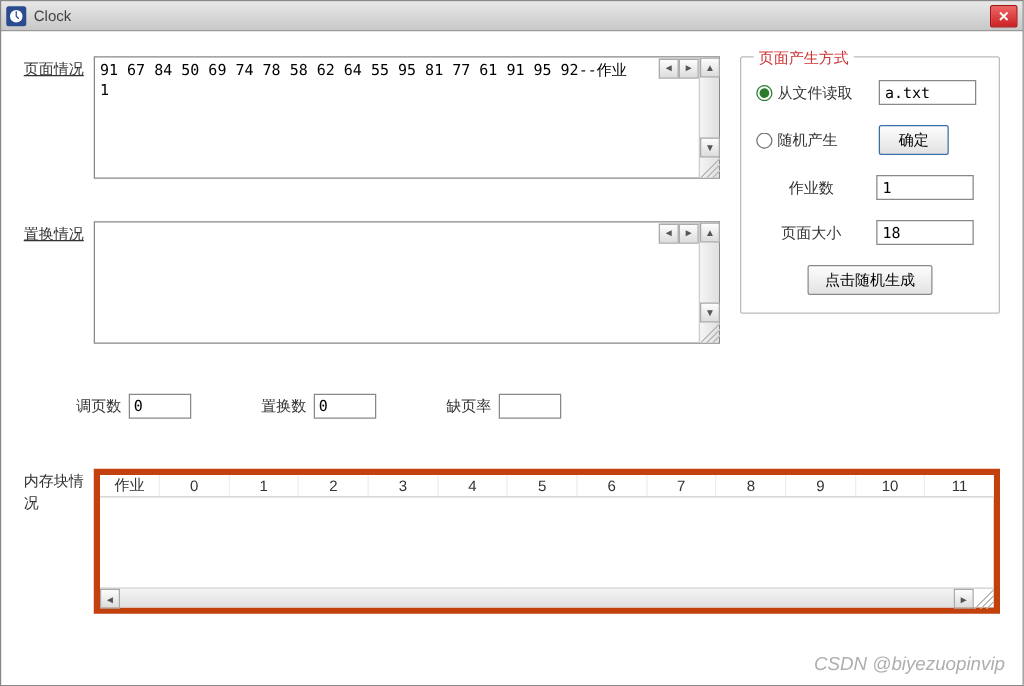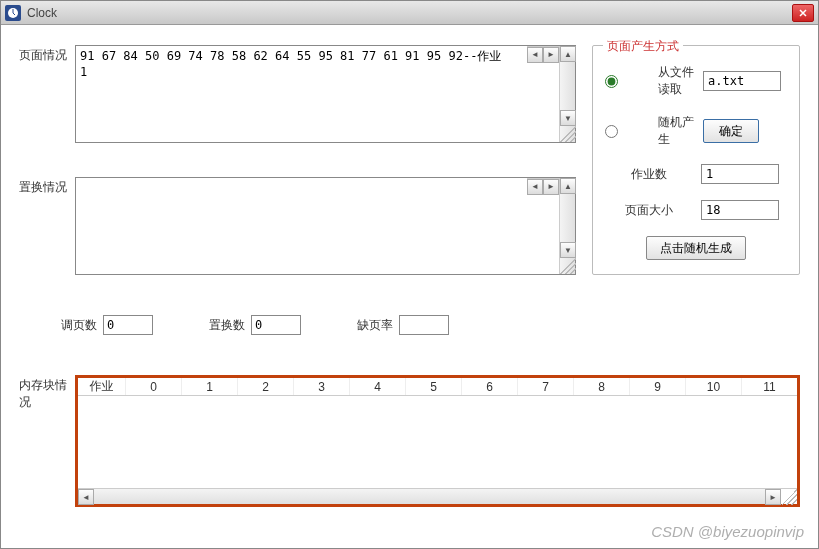--- a/index.html
+++ b/index.html
@@ -11,53 +11,53 @@
 .titlebar-title { font-size: 12px; color: #444; }
 .titlebar-spacer { flex: 1; }
 .close-btn { width: 22px; height: 18px; background: linear-gradient(to bottom, #e66, #c22); border: 1px solid #a11; border-radius: 2px; display: flex; align-items: center; justify-content: center; color: #fff; font-size: 11px; cursor: pointer; }
 .content { flex: 1; padding: 20px 18px 14px 18px; position: relative; background: #fff; }
 
 .row1 { display: flex; gap: 16px; }
 .left-col { flex: 1; }
 .right-col { width: 208px; }
 
 .field-row { display: flex; align-items: flex-start; margin-bottom: 34px; }
-.field-label { width: 56px; font-size: 12px; color: #333; padding-top: 2px; text-align: left; }
+.field-label { width: 56px; font-size: 12px; color: #333; padding-top: 2px; text-align: left; text-decoration: underline; }
 .textbox { flex: 1; position: relative; }
 .h-scrollbar { height: 16px; background: linear-gradient(to bottom, #f4f4f4, #e0e0e0); border-top: 1px solid #ccc; display: flex; align-items: center; }
 .v-scrollbar { width: 16px; background: linear-gradient(to right, #f4f4f4, #e0e0e0); border-left: 1px solid #ccc; display: flex; flex-direction: column; }
 .scroll-btn { width: 16px; height: 16px; background: linear-gradient(to bottom, #fdfdfd, #dcdcdc); border: 1px solid #aaa; display: flex; align-items: center; justify-content: center; font-size: 8px; color: #555; }
 .scroll-track { flex: 1; }
 .textarea-outer { display: flex; height: 98px; border: 1px solid #888; }
 .textarea-main { flex: 1; display: flex; flex-direction: row; gap: 20px; }
 .textarea-body { flex: 1; padding: 2px 4px; font-size: 12px; font-family: SimSun, monospace; }
 .resize-grip { width: 16px; height: 16px; background: linear-gradient(135deg, transparent 50%, #bbb 50%, #bbb 55%, transparent 55%, transparent 65%, #bbb 65%, #bbb 70%, transparent 70%, transparent 80%, #bbb 80%, #bbb 85%, transparent 85%); }
 
 .groupbox { border: 1px solid #bbb; border-radius: 2px; padding: 18px 12px 14px 12px; position: relative; margin-bottom: 0; }
 .groupbox-title { position: absolute; top: -8px; left: 10px; background: #fff; padding: 0 4px; font-size: 12px; color: #c33; }
 .gb-row { display: flex; align-items: center; margin-bottom: 16px; gap: 8px; }
 .gb-row:last-child { margin-bottom: 0; justify-content: center; }
 .radio-grp { display: flex; align-items: center; width: 90px; }
 .radio-grp input { margin-right: 4px; accent-color: #2a7b2a; }
-.radio-grp label { font-size: 12px; color: #333; margin-left: 36px; }
+.radio-grp label { font-size: 12px; color: #333; }
 .gb-input { width: 78px; height: 20px; border: 1px solid #888; font-size: 12px; padding: 0 4px; font-family: SimSun, monospace; }
 .btn { height: 24px; padding: 0 10px; background: linear-gradient(to bottom, #fdfdfd, #e2e2e2); border: 1px solid #888; border-radius: 2px; font-size: 12px; cursor: pointer; min-width: 50px; }
 .btn-primary { border: 1px solid #3a6ea5; background: linear-gradient(to bottom, #fdfdfd, #e2e2e2); }
 .gb-label { width: 88px; font-size: 12px; color: #333; text-align: center; }
 
 .stats-row { display: flex; align-items: center; gap: 6px; margin-top: 6px; margin-bottom: 40px; }
 .stats-row .st-label { font-size: 12px; color: #333; margin-left: 50px; }
 .stats-row .st-label.first { margin-left: 42px; }
 .st-input { width: 50px; height: 20px; border: 1px solid #888; font-size: 12px; padding: 0 3px; font-family: SimSun, monospace; }
 .st-spacer { flex: 1; }
 .btn-row { display: flex; gap: 20px; }
 
 .mem-row { display: flex; align-items: flex-start; }
 .mem-label { width: 56px; font-size: 12px; color: #333; padding-top: 2px; }
-.mem-grid-outer { flex: 1; border: 3px solid #c2410c; display: flex; flex-direction: column; height: 132px; }
+.mem-grid-outer { flex: 1; border: 5px solid #c2410c; display: flex; flex-direction: column; height: 116px; }
 .mem-header { display: flex; height: 18px; border-bottom: 1px solid #ccc; background: #fff; }
 .mem-header-cell { font-size: 12px; color: #333; text-align: center; border-right: 1px solid #eee; display: flex; align-items: center; justify-content: center; }
 .mem-body { flex: 1; }
 .mem-scroll { height: 16px; display: flex; border-top: 1px solid #ccc; }
 
 .watermark { position: absolute; right: 14px; bottom: 8px; font-size: 15px; color: rgba(120,120,120,0.6); font-style: italic; font-family: Arial, sans-serif; pointer-events: none; }
 </style>
 </head>
 <body>
 

